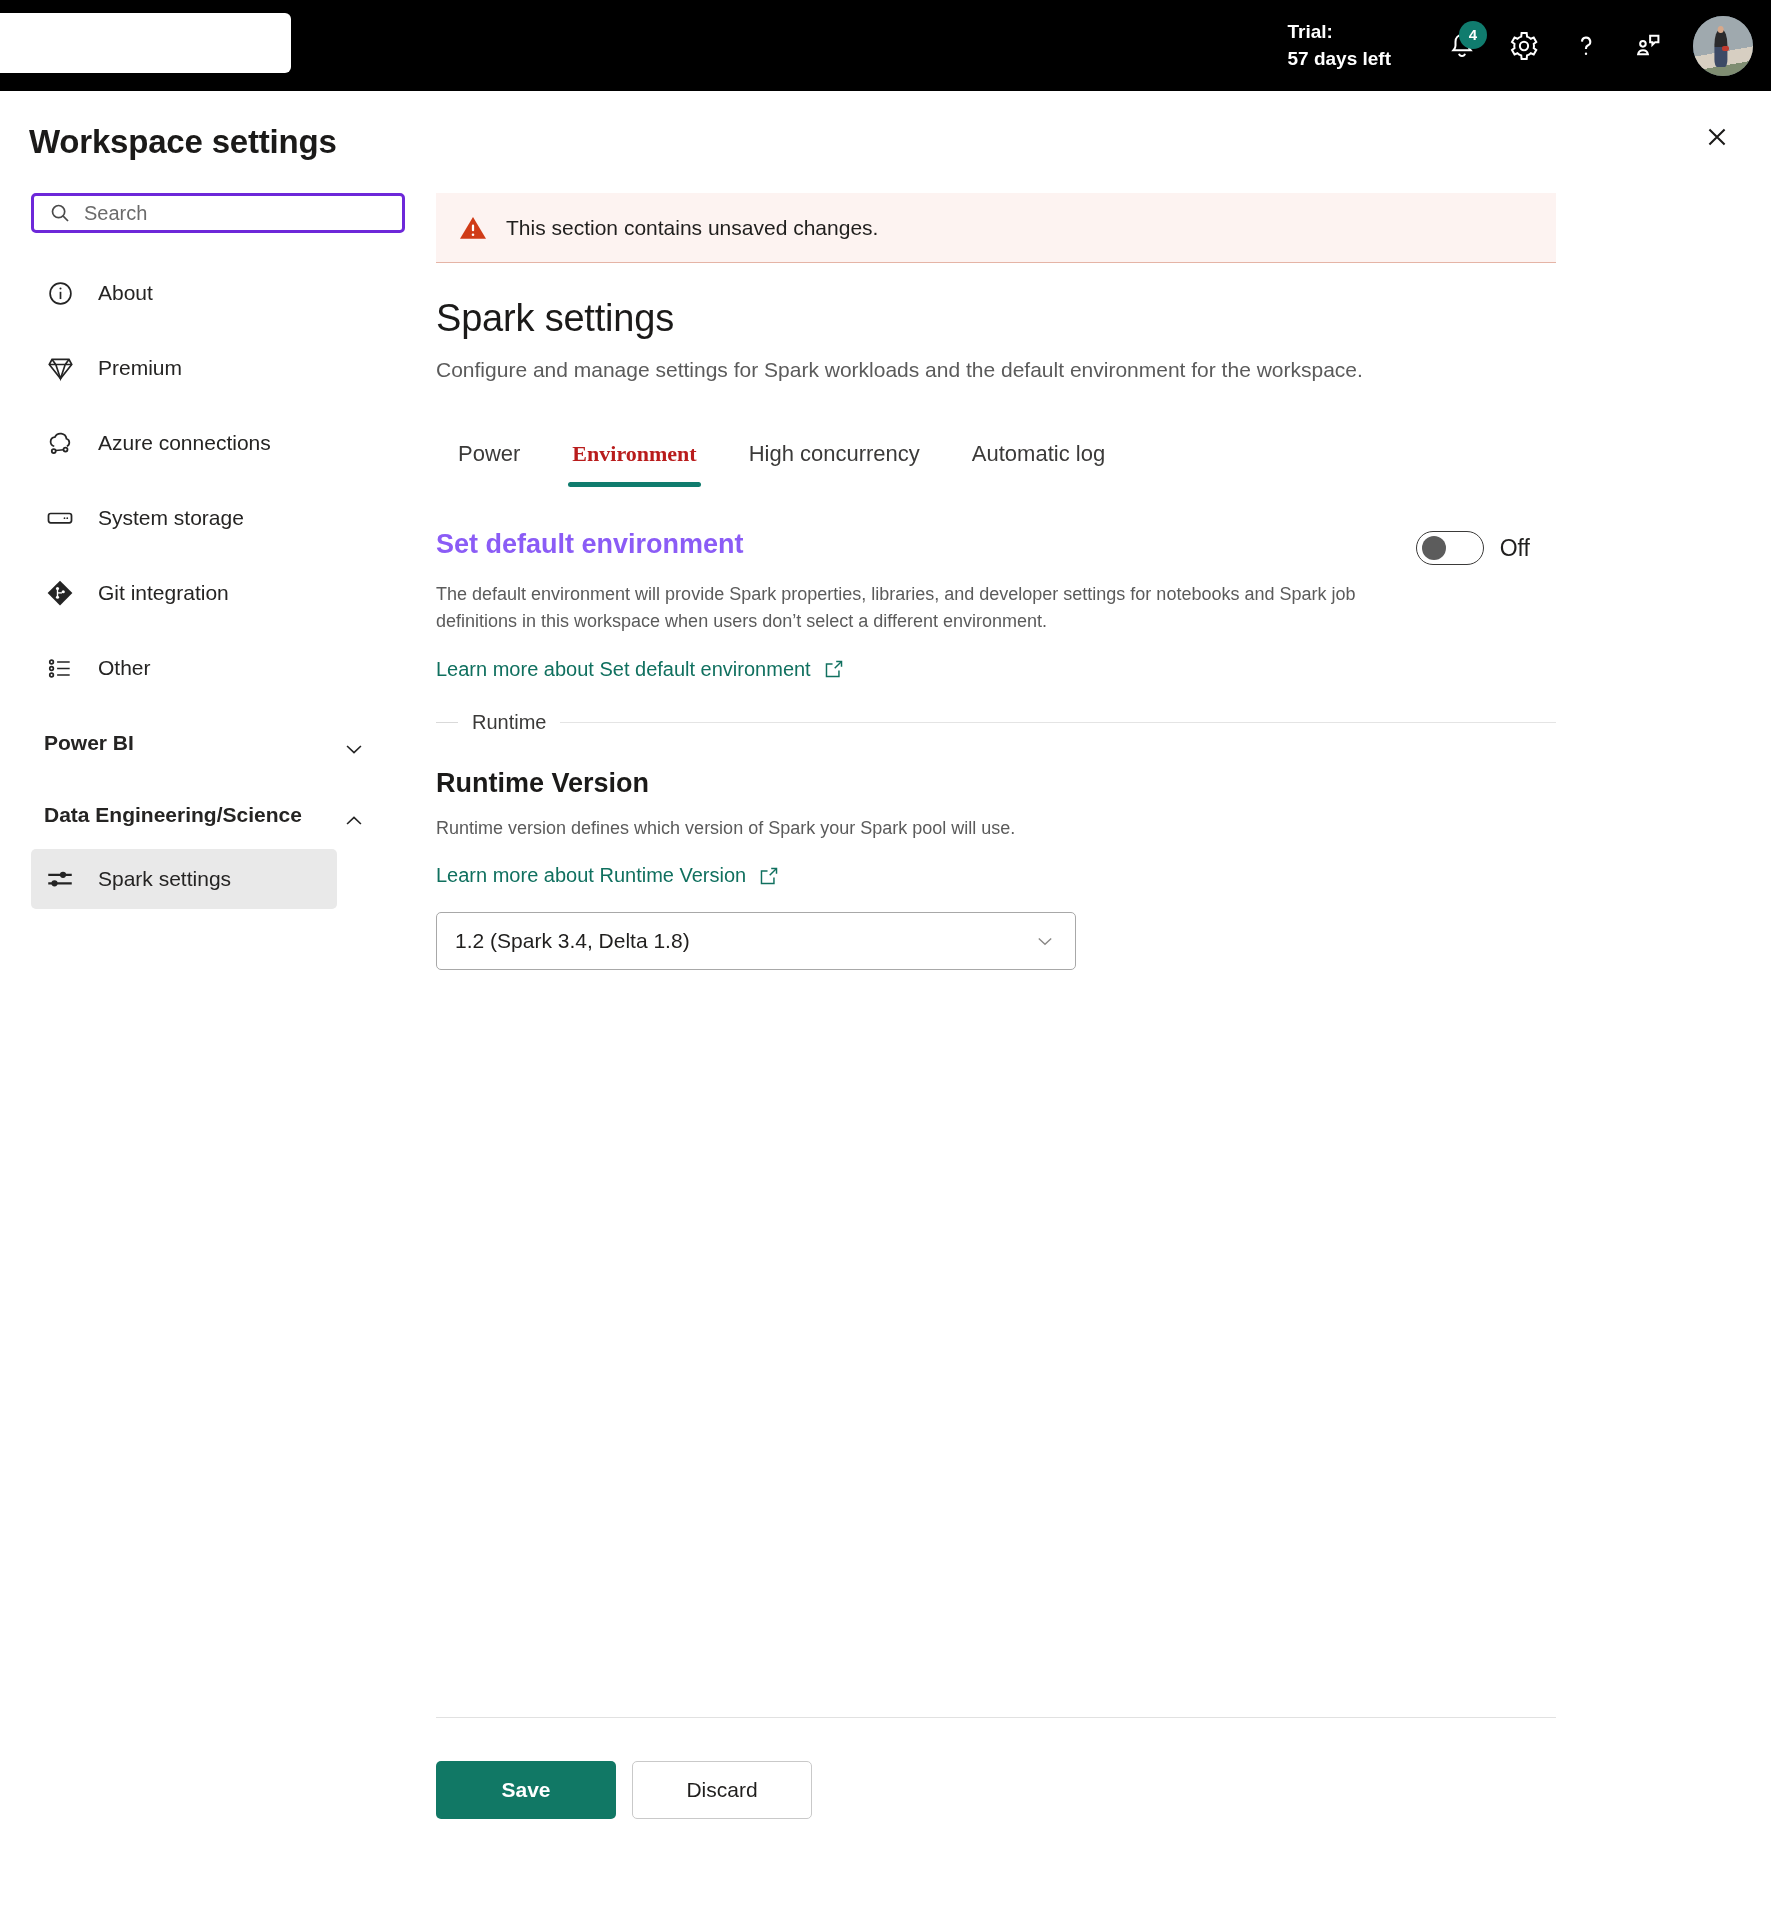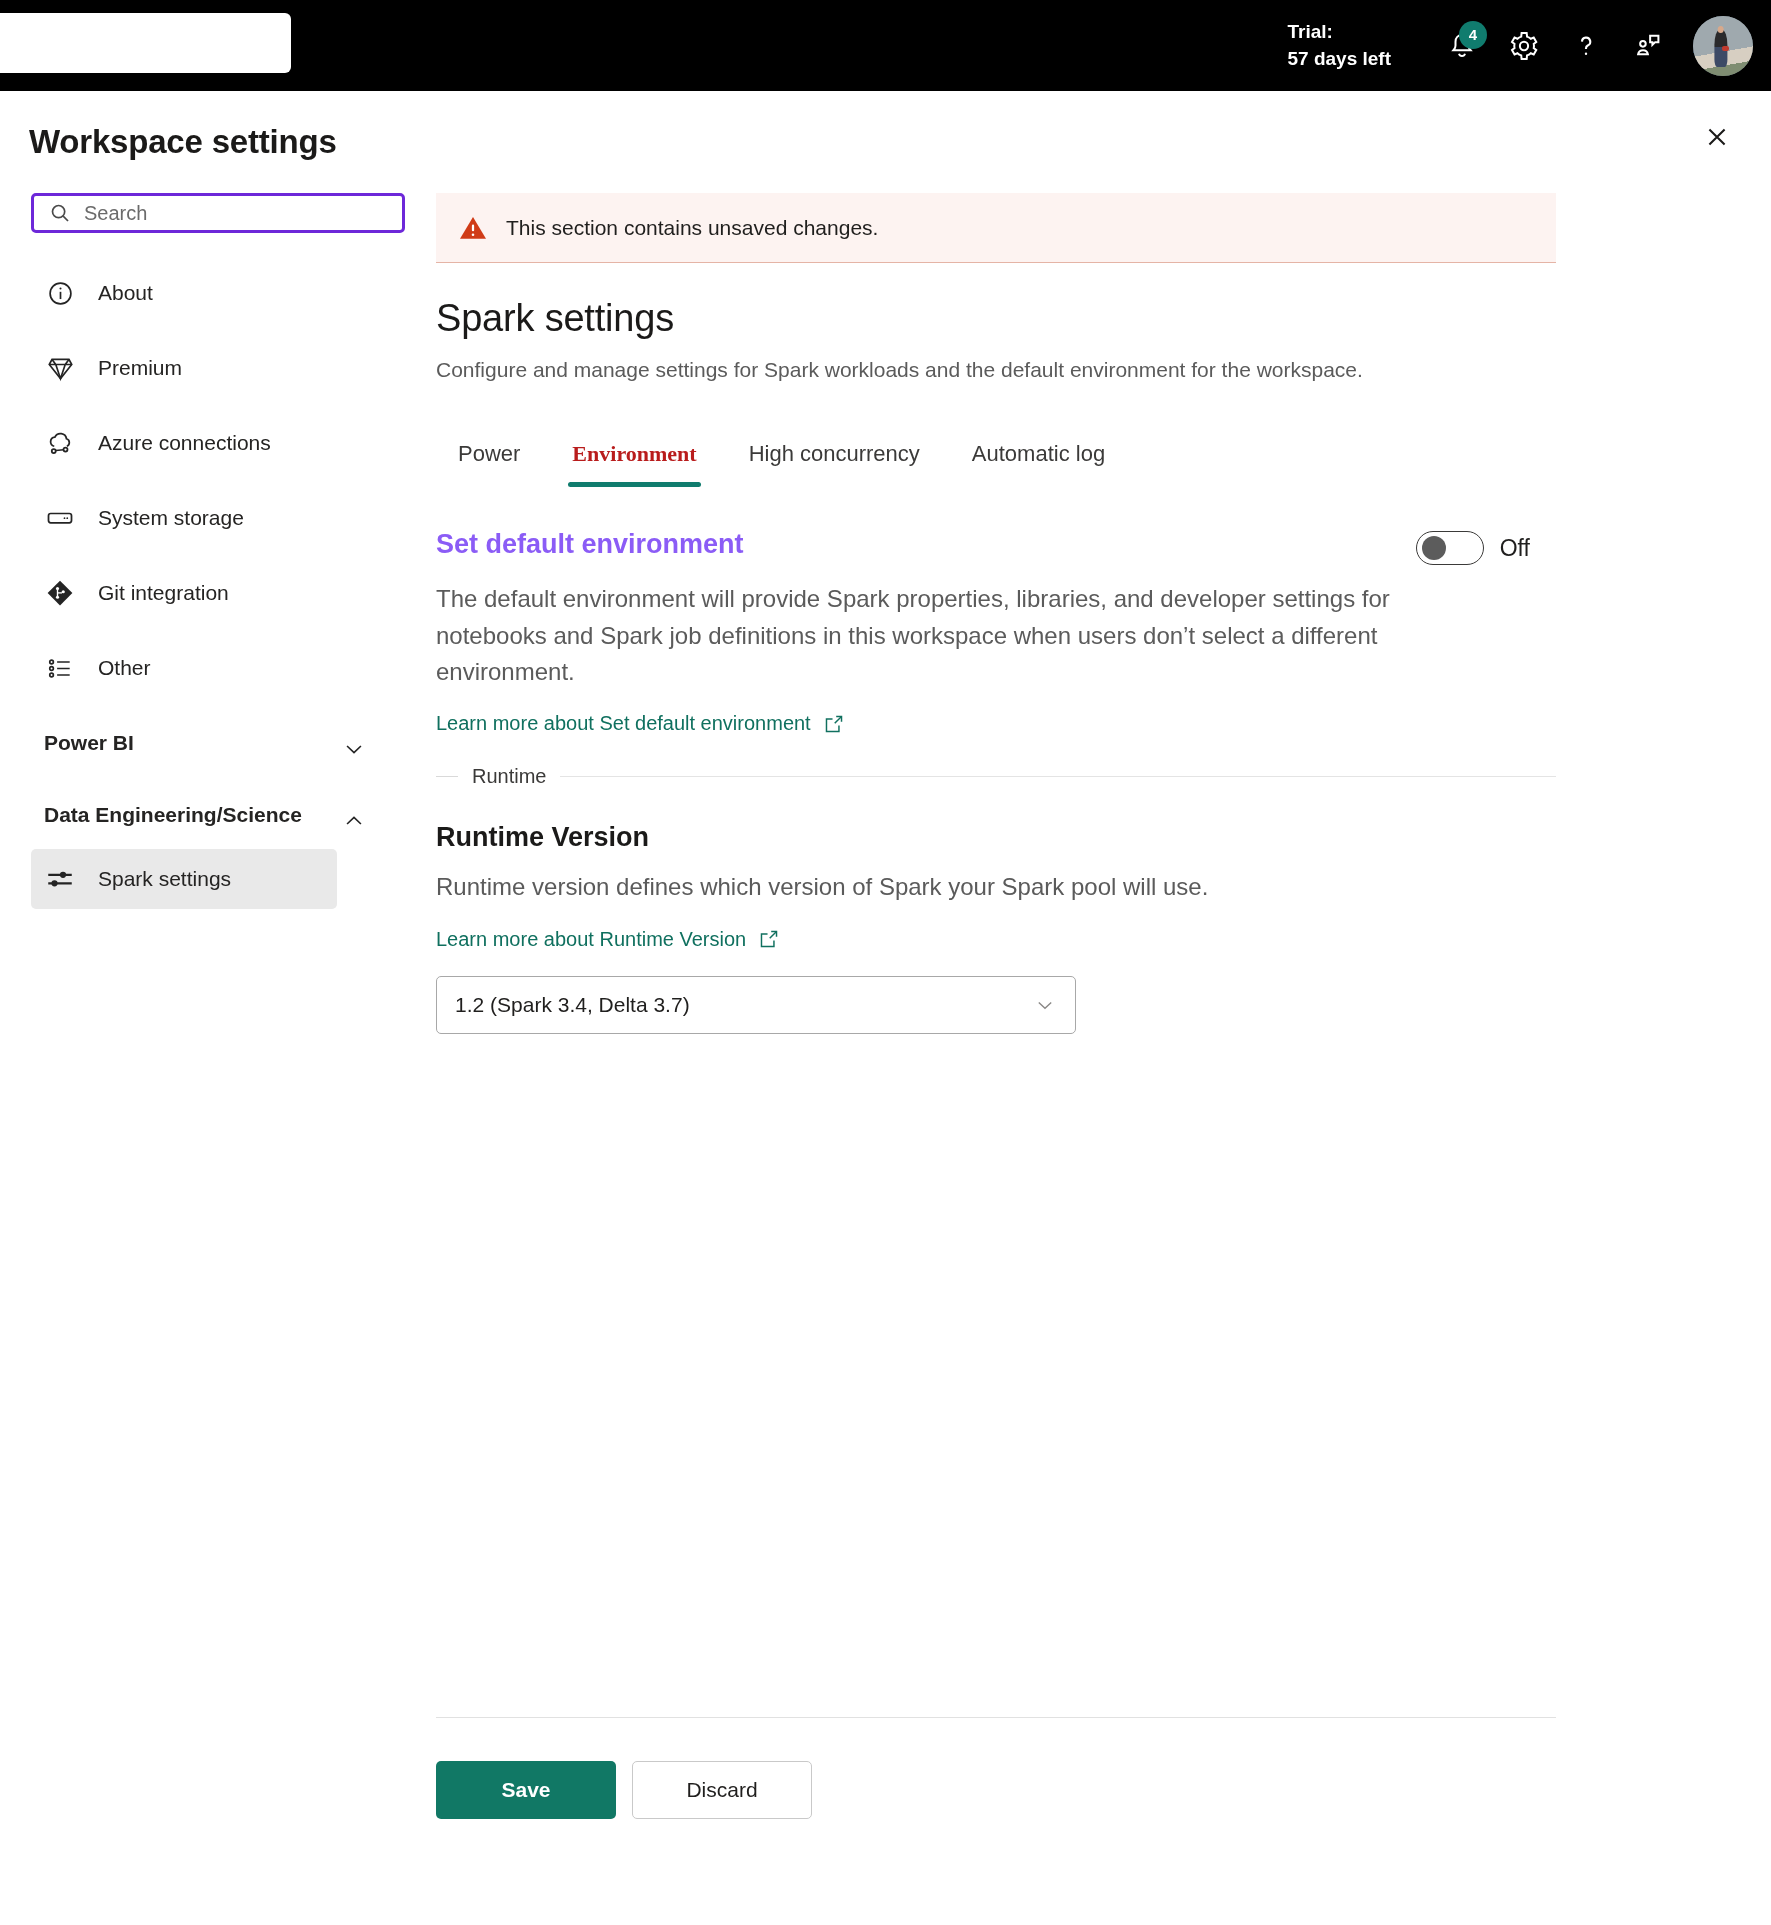--- a/index.html
+++ b/index.html
@@ -316,21 +316,21 @@
     position: absolute;
     left: 5px; top: 50%;
     transform: translateY(-50%);
     width: 24px; height: 24px;
     border-radius: 50%;
     background: #5c5c5c;
   }
   .toggle-label { font-size: 23px; color: #201f1e; }
 
   .body-text {
-    font-size: 24px;
+    font-size: 18px;
     color: #5b5b5b;
     line-height: 1.52;
     margin-top: 16px;
     max-width: 990px;
   }
   .learn-link {
     display: inline-flex;
     align-items: center;
     gap: 12px;
     font-size: 20px;
@@ -650,21 +650,21 @@
   <a class="learn-link" href="#">
     <span>Learn more about Runtime Version</span>
     <svg width="22" height="22" viewBox="0 0 24 24" fill="none" stroke="currentColor" stroke-width="1.6">
       <path d="M14.4 3.8h5.8v5.8"></path>
       <path d="M20.2 3.8l-7.4 7.4"></path>
       <path d="M17.4 13.6v6.6H3.8V6.6h6.6"></path>
     </svg>
   </a>
 
   <div class="select-box">
-    <span class="select-value">1.2 (Spark 3.4, Delta 3.7)</span>
+    <span class="select-value">1.2 (Spark 3.4, Delta 1.8)</span>
     <span class="select-chevron">
       <svg width="24" height="24" viewBox="0 0 24 24" fill="none" stroke="currentColor" stroke-width="1.4">
         <path d="M5.8 9.4L12 15.2l6.2-5.8"></path>
       </svg>
     </span>
   </div>
 
   <div class="bottom-divider"></div>
 
   <div class="actions">

